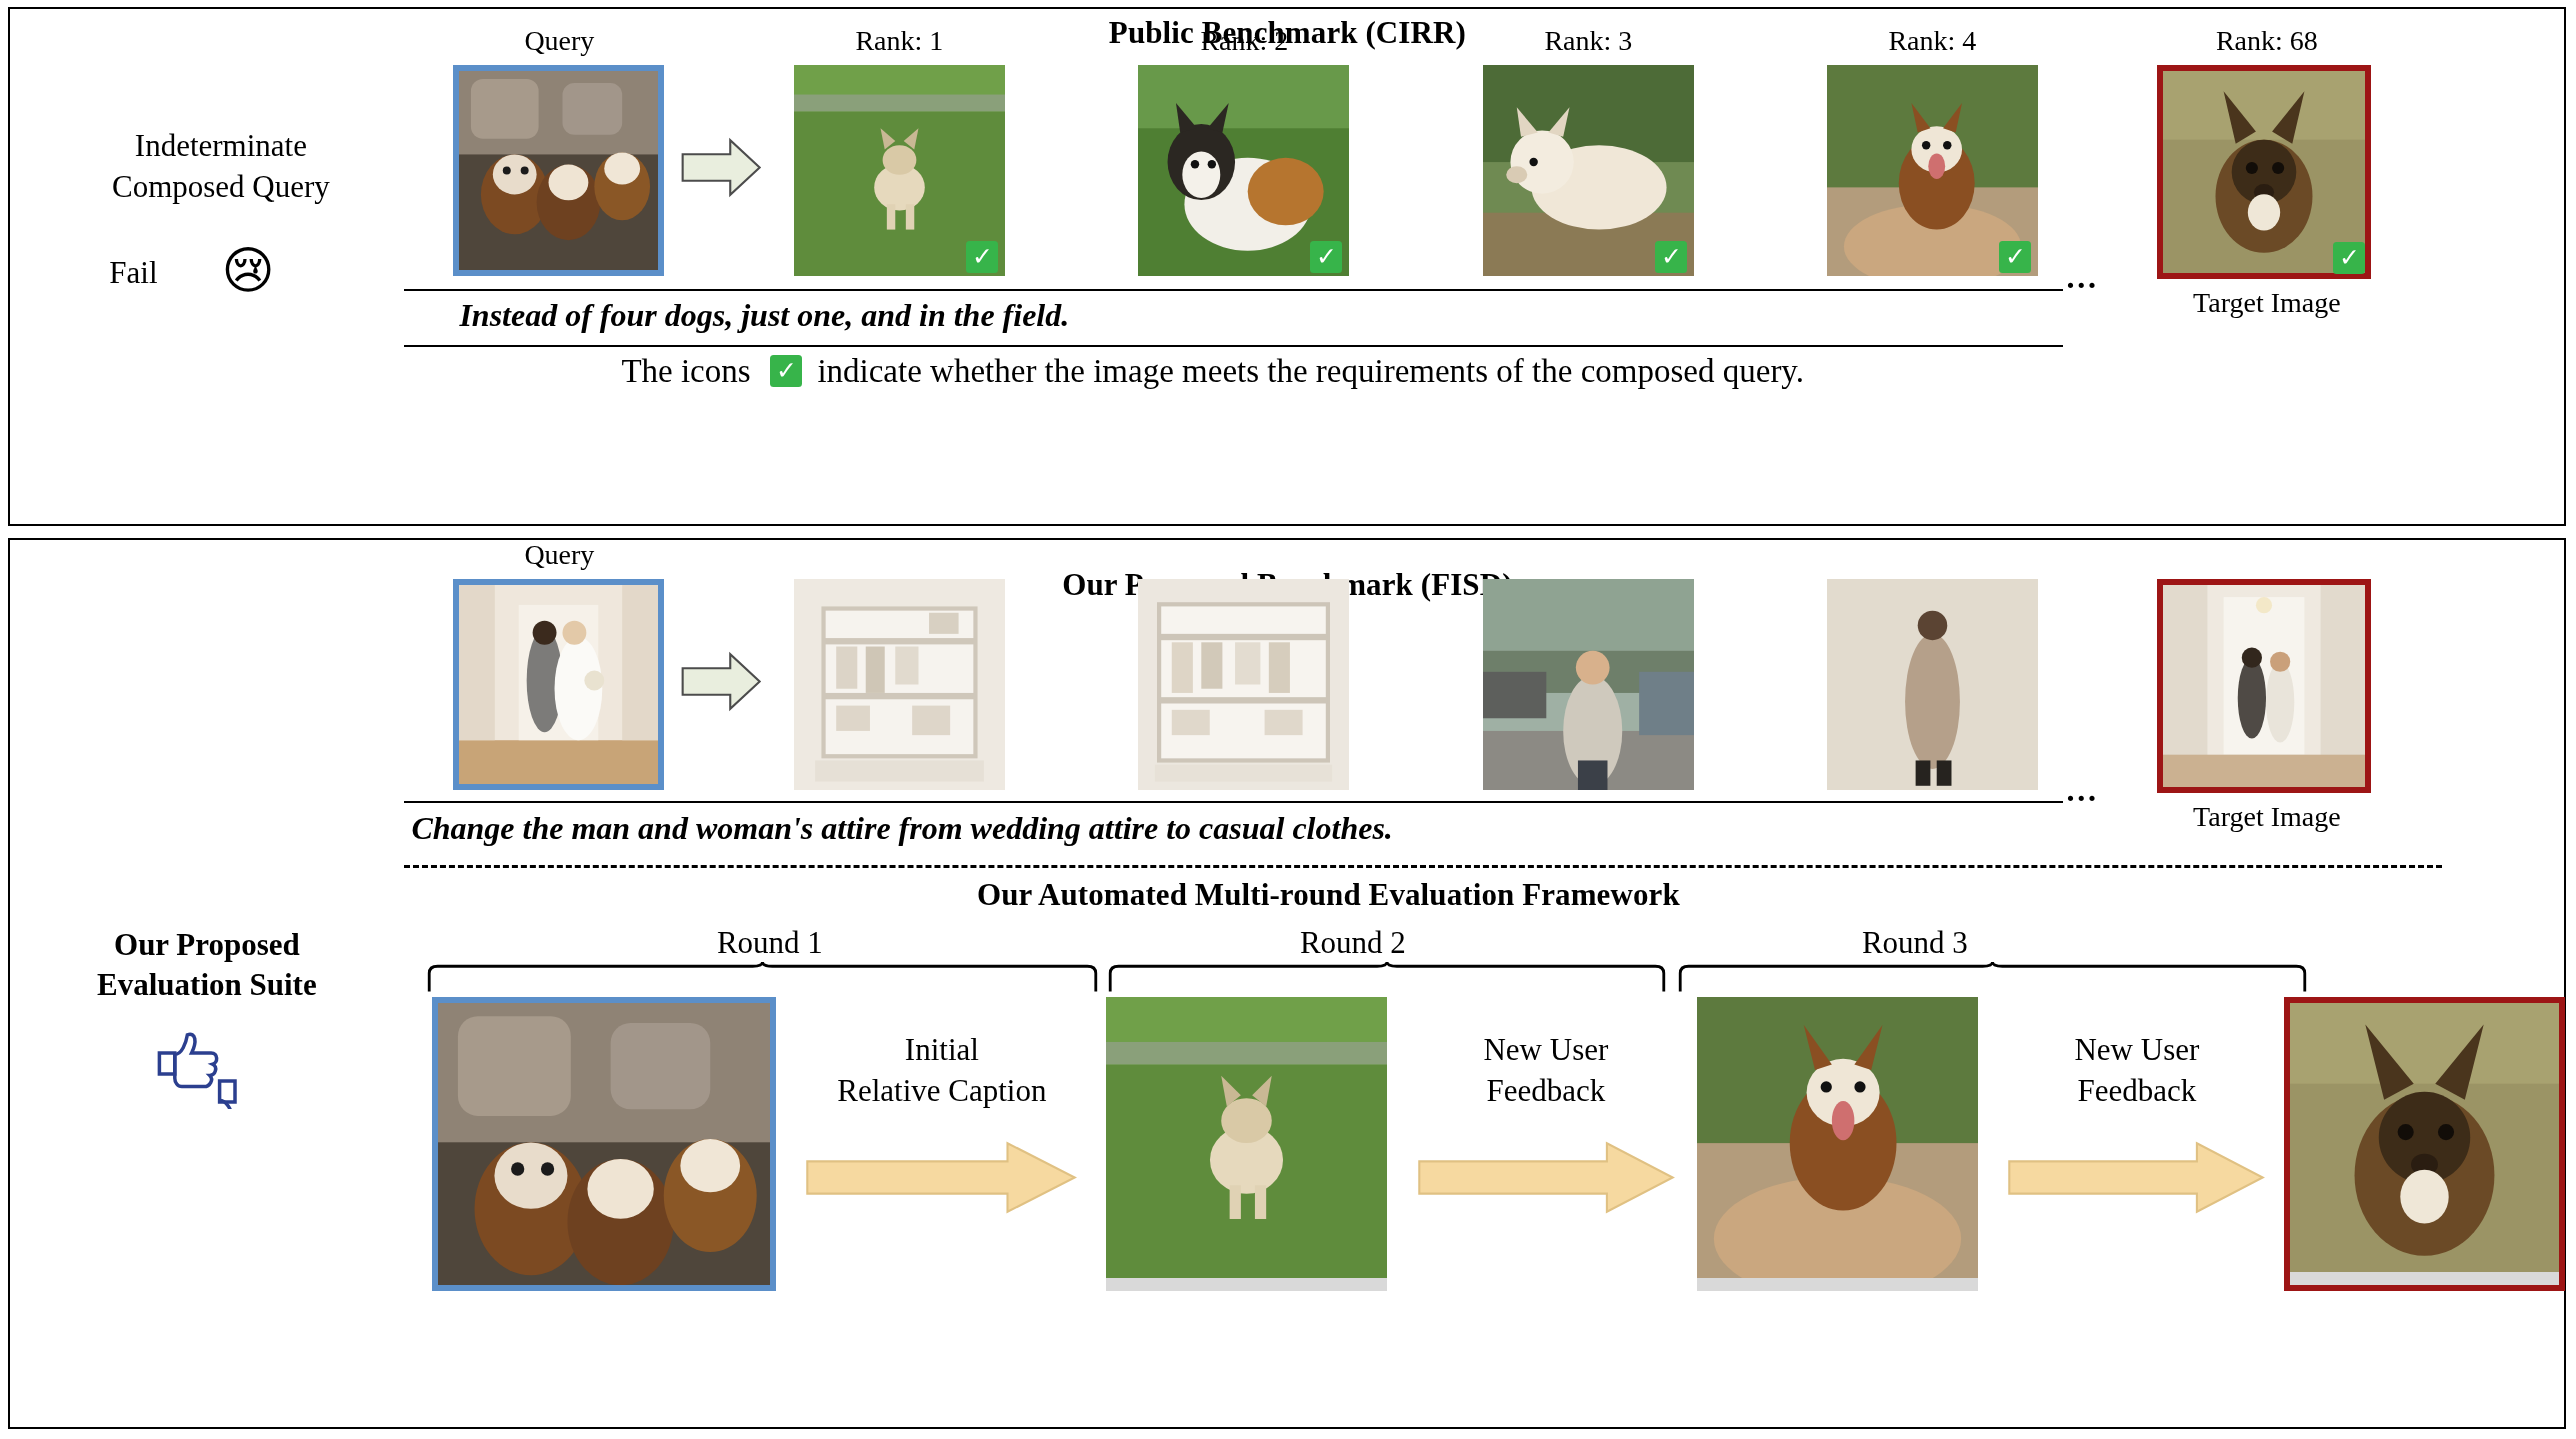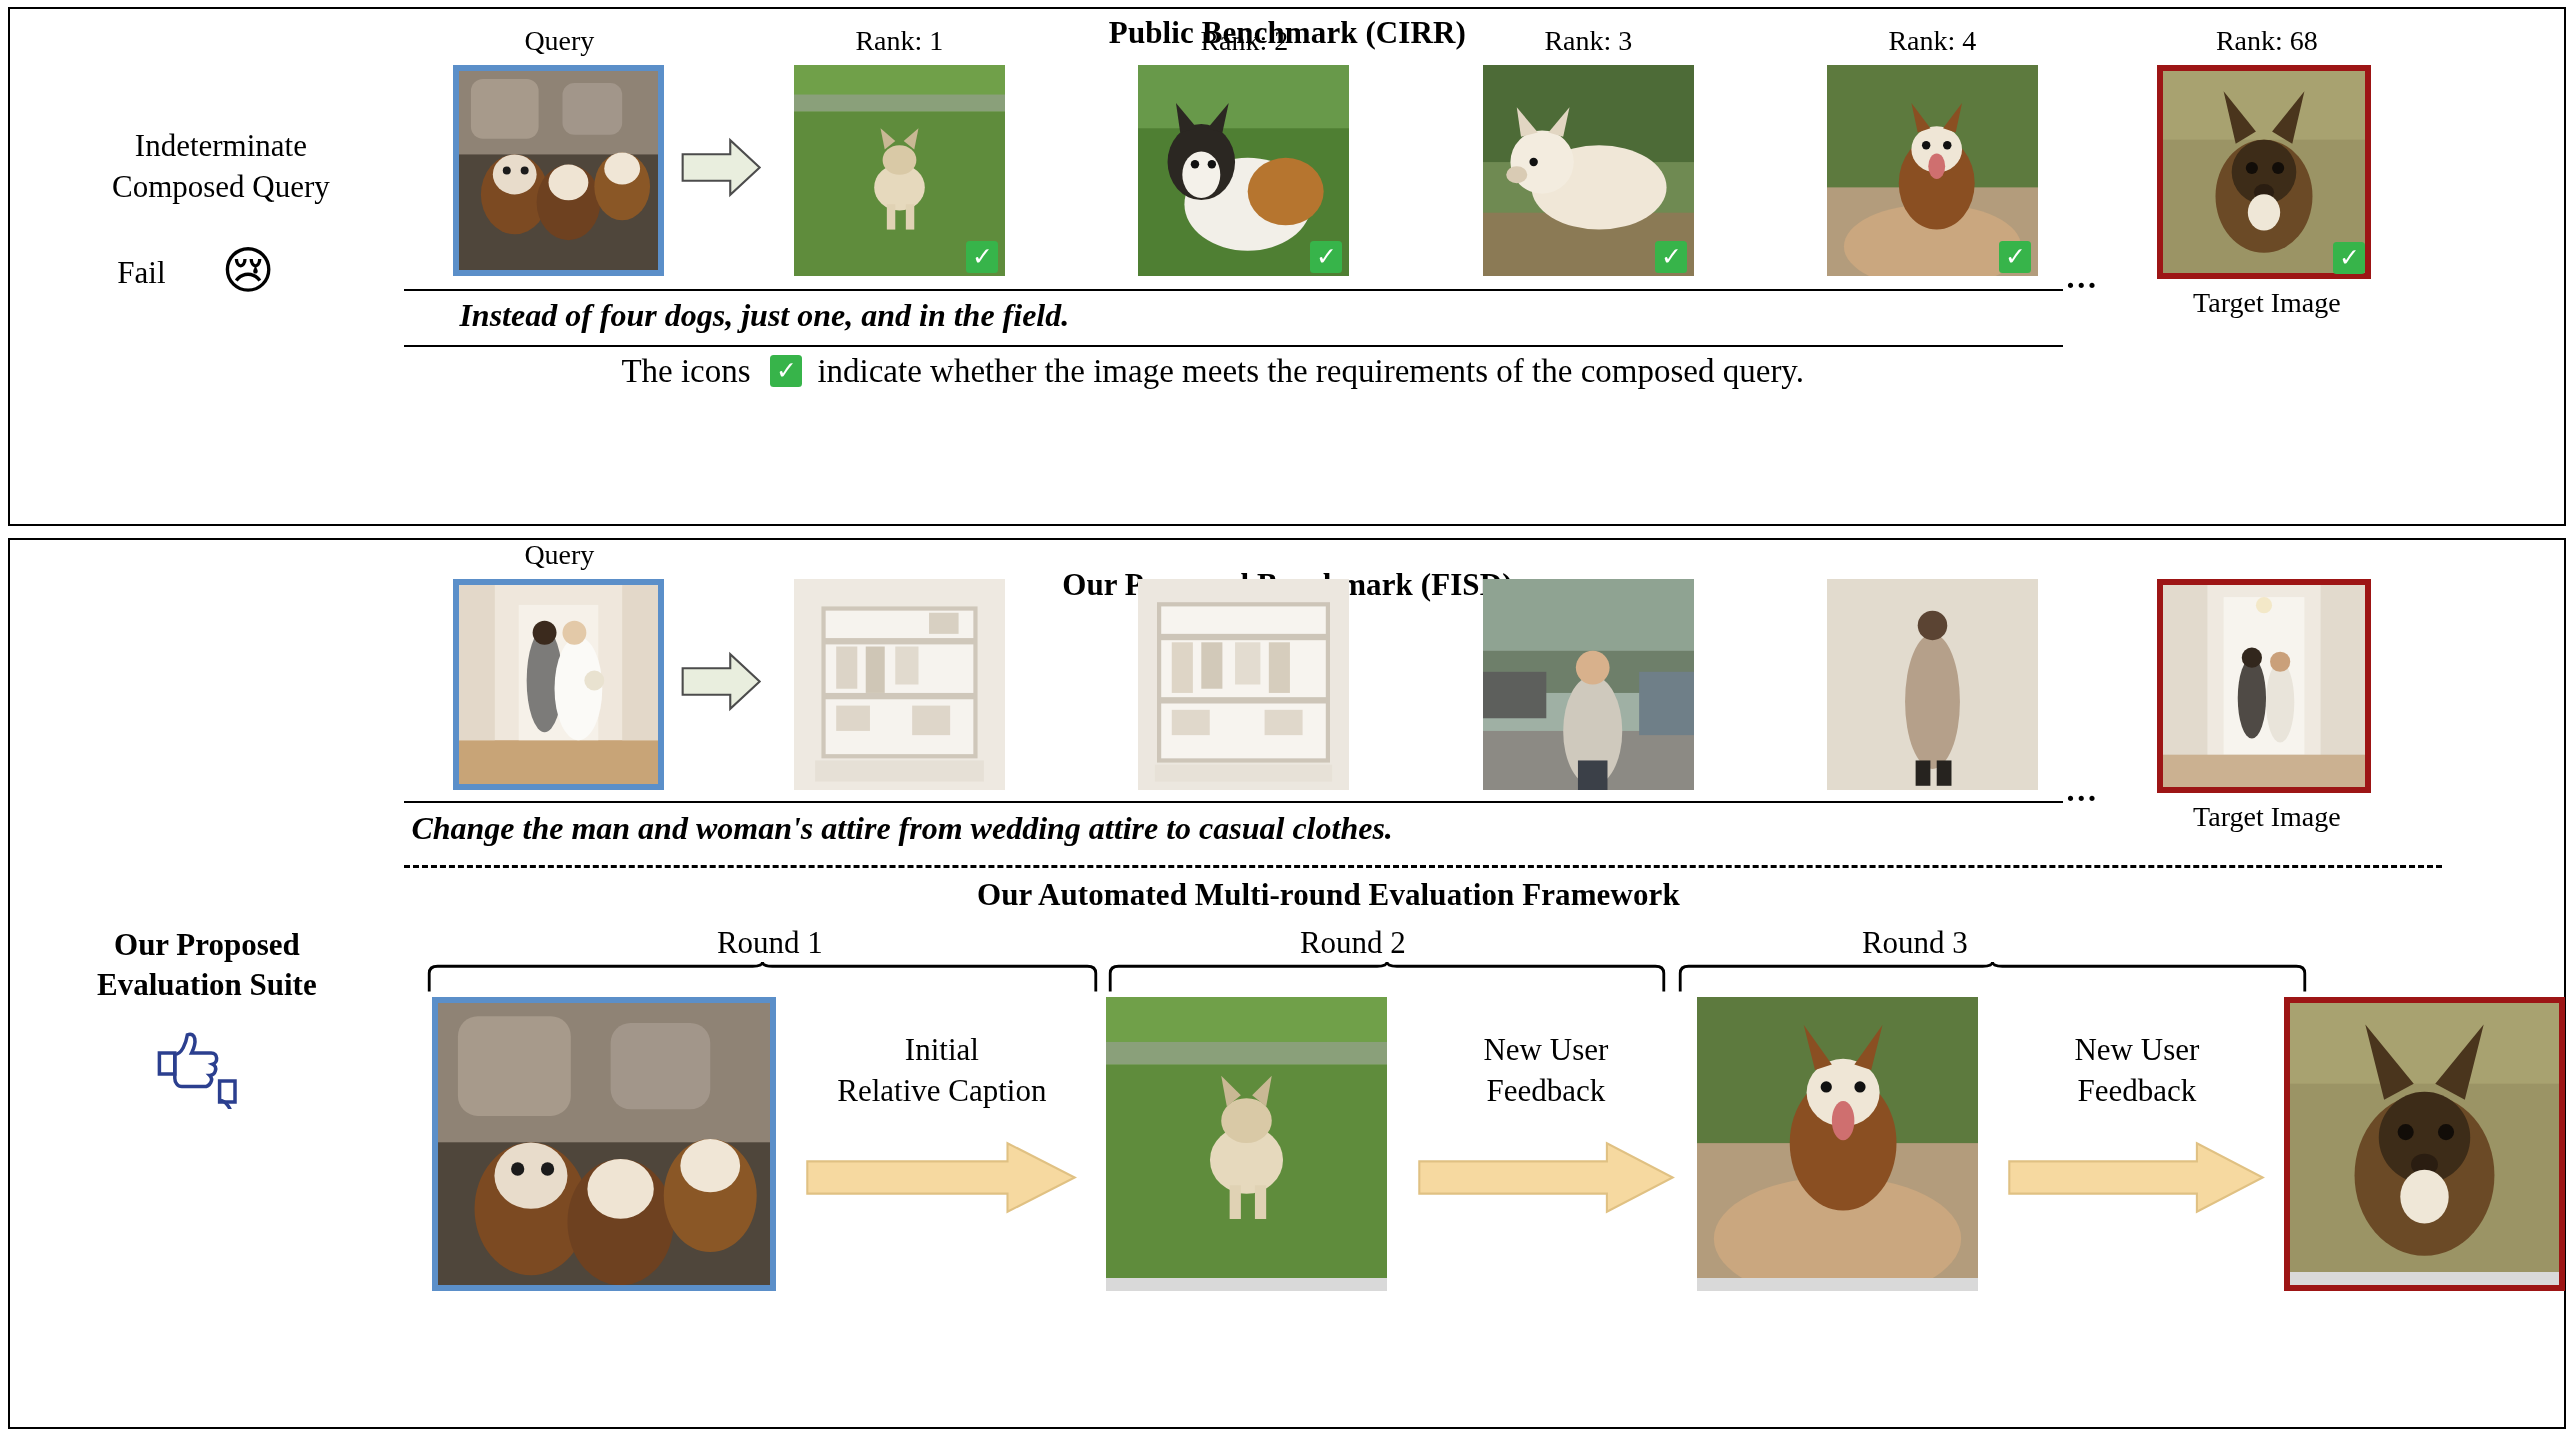--- a/index.html
+++ b/index.html
@@ -131,21 +131,21 @@
 <body>
 
 <div class="figure">
 
   <div class="panel" id="panel-top">
 
     <div class="panel-title" style="top: 5.6px;">Public Benchmark (CIRR)</div>
 
     <div class="lbl italic" style="left: 28px; top: 119px; width: 365px; font-size: 31px;">Indeterminate</div>
     <div class="lbl italic" style="left: 28px; top: 160px; width: 365px; font-size: 31px;">Composed Query</div>
-    <div class="lbl" style="left: 50px; top: 246px; width: 162px; font-size: 31px;">Fail</div>
+    <div class="lbl" style="left: 42px; top: 246px; width: 162px; font-size: 31px;">Fail</div>
     <div class="emoji" style="left: 211px; top: 232px; font-size: 51px;">😢</div>
 
     <div class="lbl" style="left: 433px; top: 15.5px; width: 232px;">Query</div>
 
     <div class="tile query" style="left: 443px; top: 56px; width: 211px; height: 211px;">
       <svg class="art" viewBox="0 0 100 100" preserveAspectRatio="none">
         <rect width="100" height="100" fill="#6c6153"></rect>
         <rect y="0" width="100" height="42" fill="#8f8375"></rect>
         <rect y="42" width="100" height="58" fill="#4f463b"></rect>
         <rect x="6" y="4" width="34" height="30" rx="6" fill="#a79a8b"></rect>

